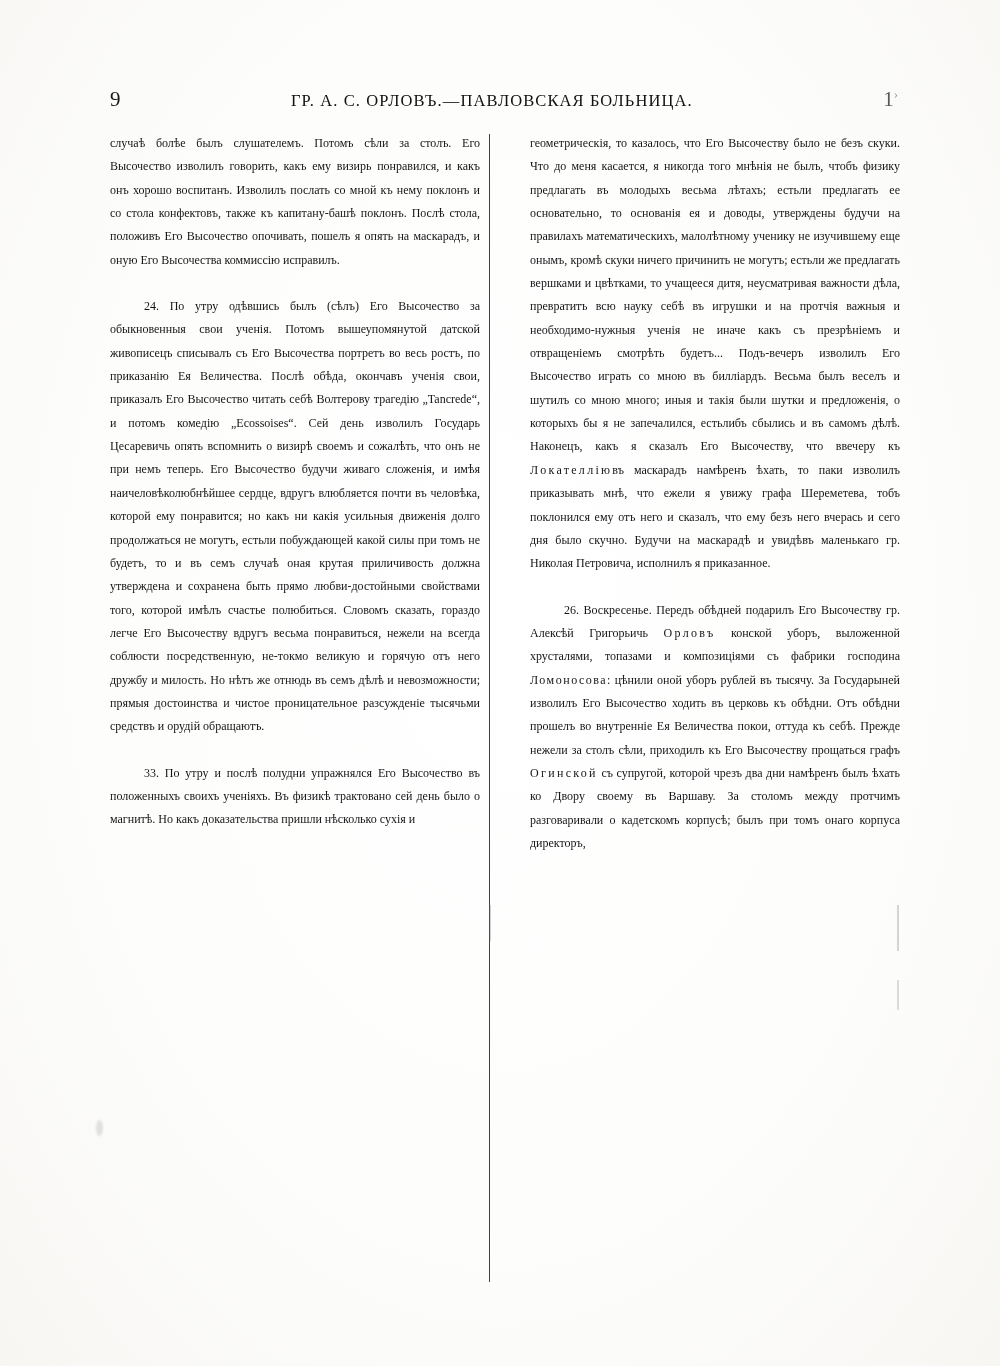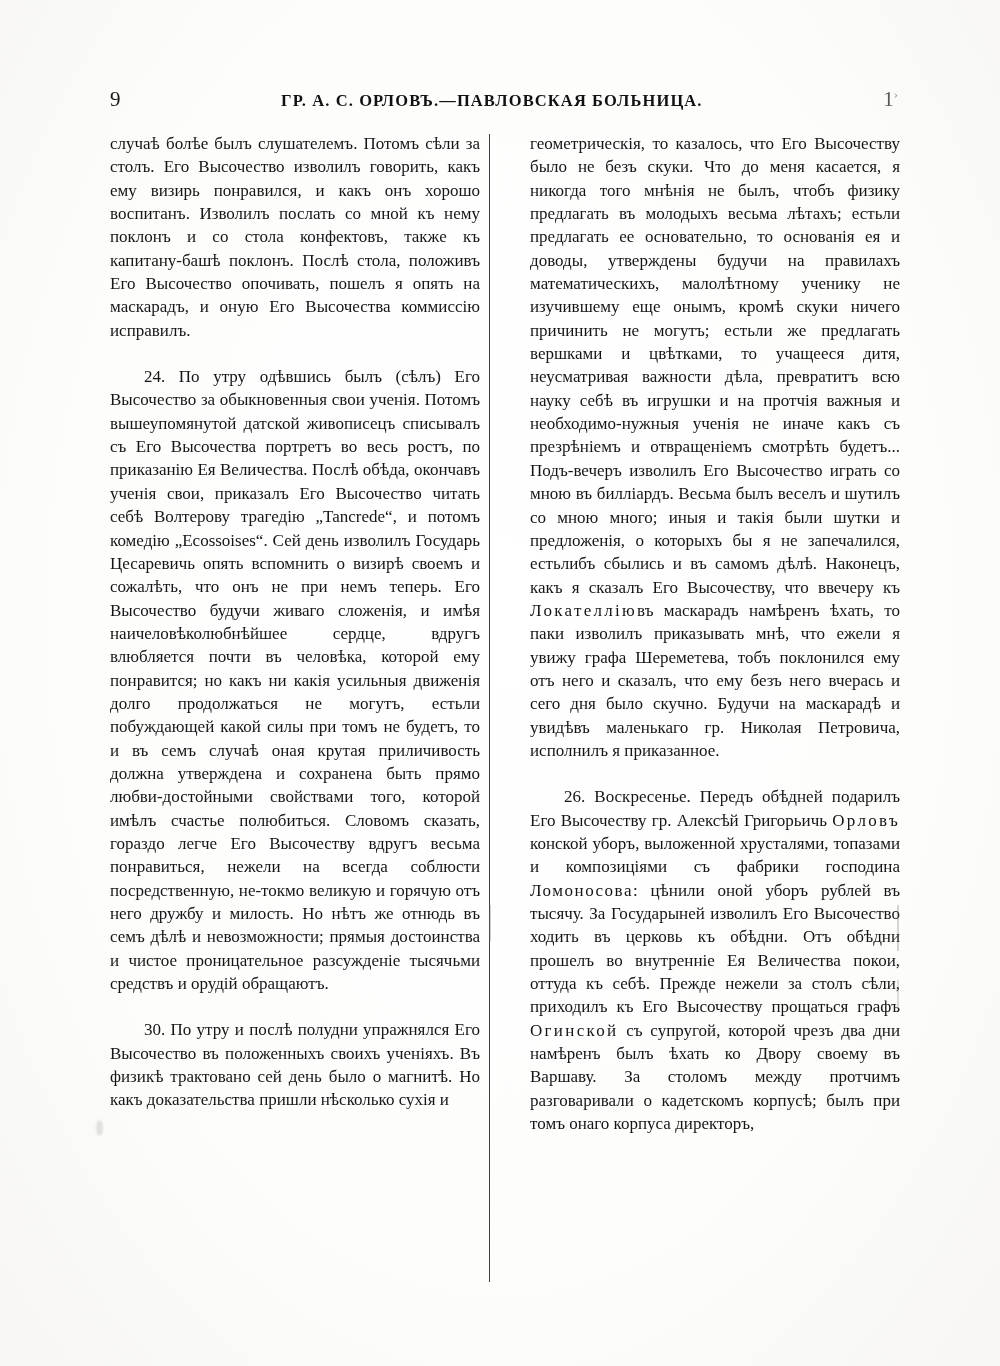--- a/index.html
+++ b/index.html
@@ -54,40 +54,40 @@
   .folio-right {
     font-size: 21px;
     color: #3a3a3a;
     opacity: .85;
     padding-right: 2px;
   }
   .head-title {
     font-size: 16.5px;
     letter-spacing: 1.1px;
     text-transform: uppercase;
-    font-weight: 700;
+    font-weight: 400;
     color: #111;
     flex: 0 1 auto;
     margin: 0 auto;
     transform: translateX(-10px);
   }
 
   
   .columns {
     position: absolute;
     left: 110px;
     top: 132px;
     width: 790px;
     height: 1150px;
     display: flex;
     gap: 0;
   }
   .col {
     width: 385px;
-    font-size: 17px;
+    font-size: 12px;
     line-height: 23.35px;
     text-align: justify;
     text-justify: inter-word;
     hyphens: manual;
     overflow: hidden;
   }
   .col-left { padding-right: 0; }
   .col-right { padding-left: 0; margin-left: 31px; }
 
   
@@ -145,21 +145,21 @@
     <span class="folio-right"><span>1</span><span style="font-size:13px;vertical-align:super;opacity:.6;">›</span></span>
   </div>
 
   <div class="columns">
 
     <div class="col col-left">
       <p>случаѣ болѣе былъ слушателемъ. Потомъ сѣли за столъ. Его Высочество изволилъ говорить, какъ ему визирь понравился, и какъ онъ хорошо воспитанъ. Изволилъ послать со мной къ нему поклонъ и со стола конфектовъ, также къ капитану-башѣ поклонъ. Послѣ стола, положивъ Его Высочество опочивать, пошелъ я опять на маскарадъ, и оную Его Высочества коммиссію исправилъ.</p>
       <div class="para-gap"></div>
       <p class="indent">24. По утру одѣвшись былъ (сѣлъ) Его Высочество за обыкновенныя свои ученія. Потомъ вышеупомянутой датской живописецъ списывалъ съ Его Высочества портретъ во весь ростъ, по приказанію Ея Величества. Послѣ обѣда, окончавъ ученія свои, приказалъ Его Высочество читать себѣ Волтерову трагедію „Tancrede“, и потомъ комедію „Ecossoises“. Сей день изволилъ Государь Цесаревичь опять вспомнить о визирѣ своемъ и сожалѣть, что онъ не при немъ теперь. Его Высочество будучи живаго сложенія, и имѣя наичеловѣколюбнѣйшее сердце, вдругъ влюбляется почти въ человѣка, которой ему понравится; но какъ ни какія усильныя движенія долго продолжаться не могутъ, естьли побуждающей какой силы при томъ не будетъ, то и въ семъ случаѣ оная крутая приличивость должна утверждена и сохранена быть прямо любви-достойными свойствами того, которой имѣлъ счастье полюбиться. Словомъ сказать, гораздо легче Его Высочеству вдругъ весьма понравиться, нежели на всегда соблюсти посредственную, не-токмо великую и горячую отъ него дружбу и милость. Но нѣтъ же отнюдь въ семъ дѣлѣ и невозможности; прямыя достоинства и чистое проницательное разсужденіе тысячьми средствъ и орудій обращаютъ.</p>
       <div class="para-gap"></div>
-      <p class="indent">30. По утру и послѣ полудни упражнялся Его Высочество въ положенныхъ своихъ ученіяхъ. Въ физикѣ трактовано сей день было о магнитѣ. Но какъ доказательства пришли нѣсколько сухія и</p>
+      <p class="indent">33. По утру и послѣ полудни упражнялся Его Высочество въ положенныхъ своихъ ученіяхъ. Въ физикѣ трактовано сей день было о магнитѣ. Но какъ доказательства пришли нѣсколько сухія и</p>
     </div>
 
     <div class="col-rule"></div>
 
     <div class="col col-right">
       <p><span>геометрическія, то казалось, что Его Высочеству было не безъ скуки. Что до меня касается, я никогда того мнѣнія не былъ, чтобъ физику предлагать въ молодыхъ весьма лѣтахъ; естьли предлагать ее основательно, то основанія ея и доводы, утверждены будучи на правилахъ математическихъ, малолѣтному ученику не изучившему еще онымъ, кромѣ скуки ничего причинить не могутъ; естьли же предлагать вершками и цвѣтками, то учащееся дитя, неусматривая важности дѣла, превратитъ всю науку себѣ въ игрушки и на протчія важныя и необходимо-нужныя ученія не иначе какъ съ презрѣніемъ и отвращеніемъ смотрѣть будетъ... Подъ-вечеръ изволилъ Его Высочество играть со мною въ билліардъ. Весьма былъ веселъ и шутилъ со мною много; иныя и такія были шутки и предложенія, о которыхъ бы я не запечалился, естьлибъ сбылись и въ самомъ дѣлѣ. Наконецъ, какъ я сказалъ Его Высочеству, что ввечеру къ </span><span class="sp">Локателлію</span><span>въ маскарадъ намѣренъ ѣхать, то паки изволилъ приказывать мнѣ, что ежели я увижу графа Шереметева, тобъ поклонился ему отъ него и сказалъ, что ему безъ него вчерась и сего дня было скучно. Будучи на маскарадѣ и увидѣвъ маленькаго гр. Николая Петровича, исполнилъ я приказанное.</span></p>
 
       <div class="para-gap"></div>
 
       <p class="indent"><span>26. Воскресенье. Передъ обѣдней подарилъ Его Высочеству гр. Алексѣй Григорьичь </span><span class="sp">Орловъ</span><span> конской уборъ, выложенной хрусталями, топазами и композиціями съ фабрики господина </span><span class="sp-tight">Ломоносова</span><span>: цѣнили оной уборъ рублей въ тысячу. За Государыней изволилъ Его Высочество ходить въ церковь къ обѣдни. Отъ обѣдни прошелъ во внутренніе Ея Величества покои, оттуда къ себѣ. Прежде нежели за столъ сѣли, приходилъ къ Его Высочеству прощаться графъ </span><span class="sp">Огинской</span><span> съ супругой, которой чрезъ два дни намѣренъ былъ ѣхать ко Двору своему въ Варшаву. За столомъ между протчимъ разговаривали о кадетскомъ корпусѣ; былъ при томъ онаго корпуса директоръ,</span></p>

